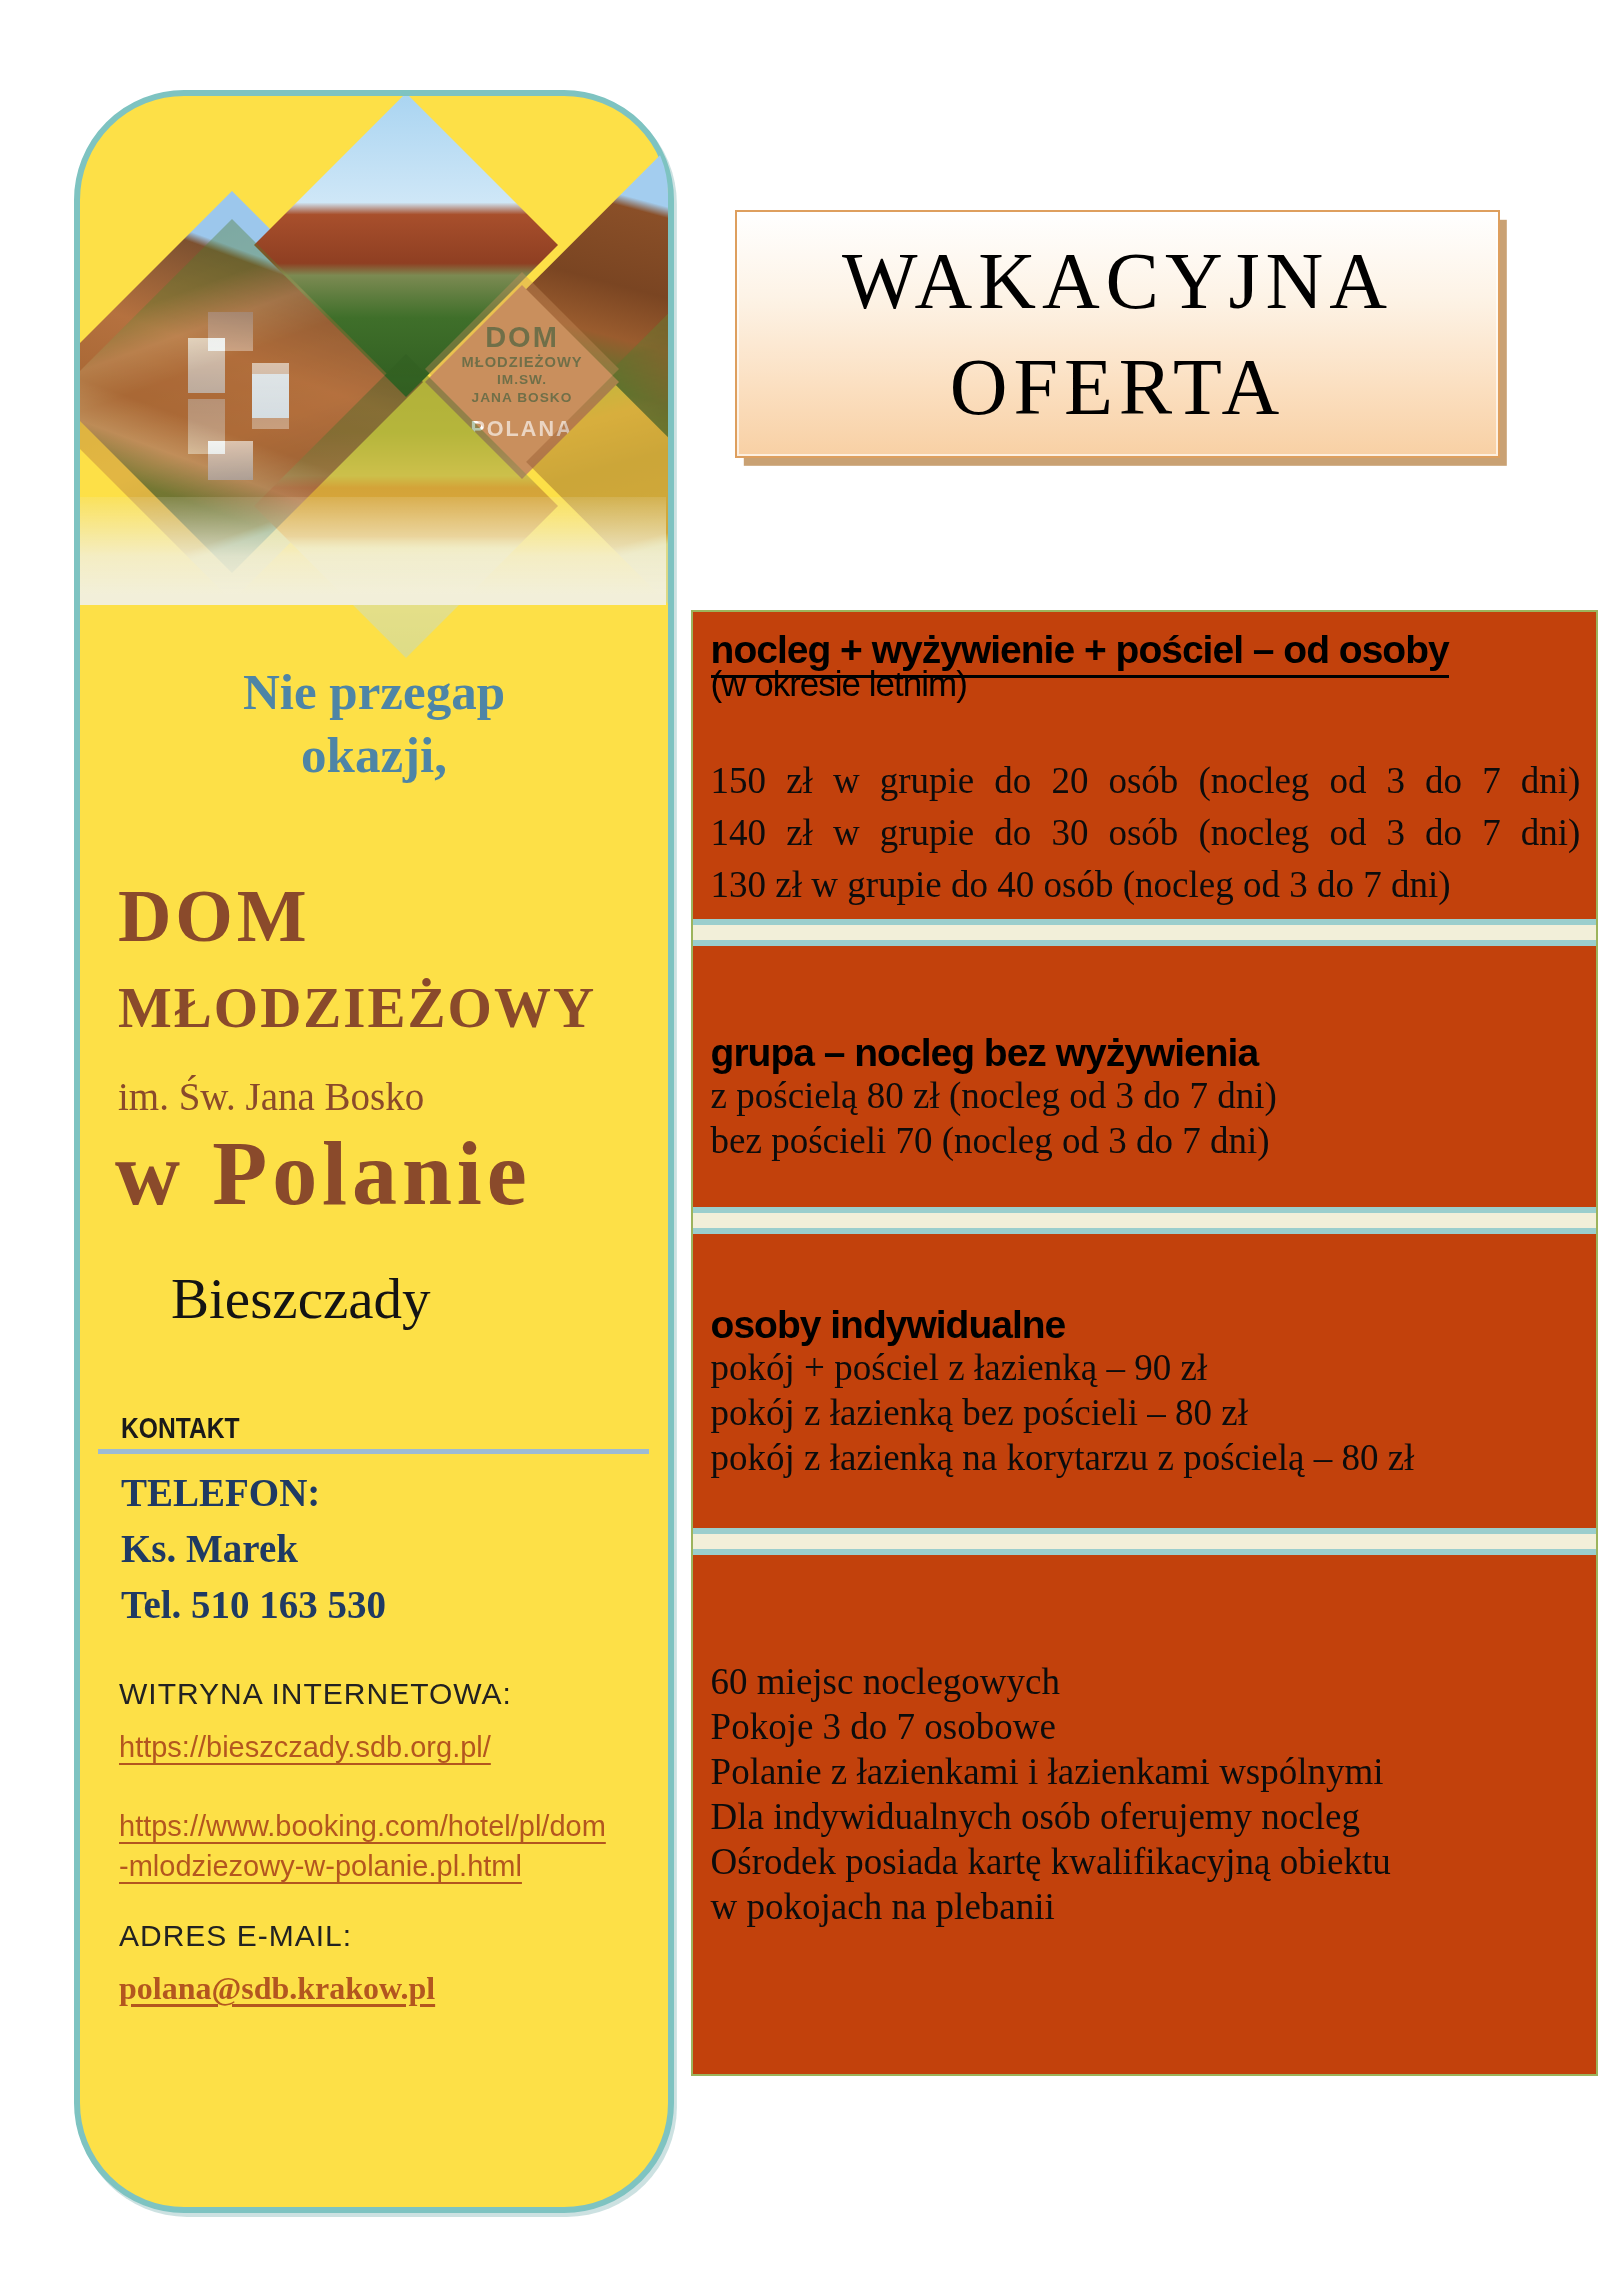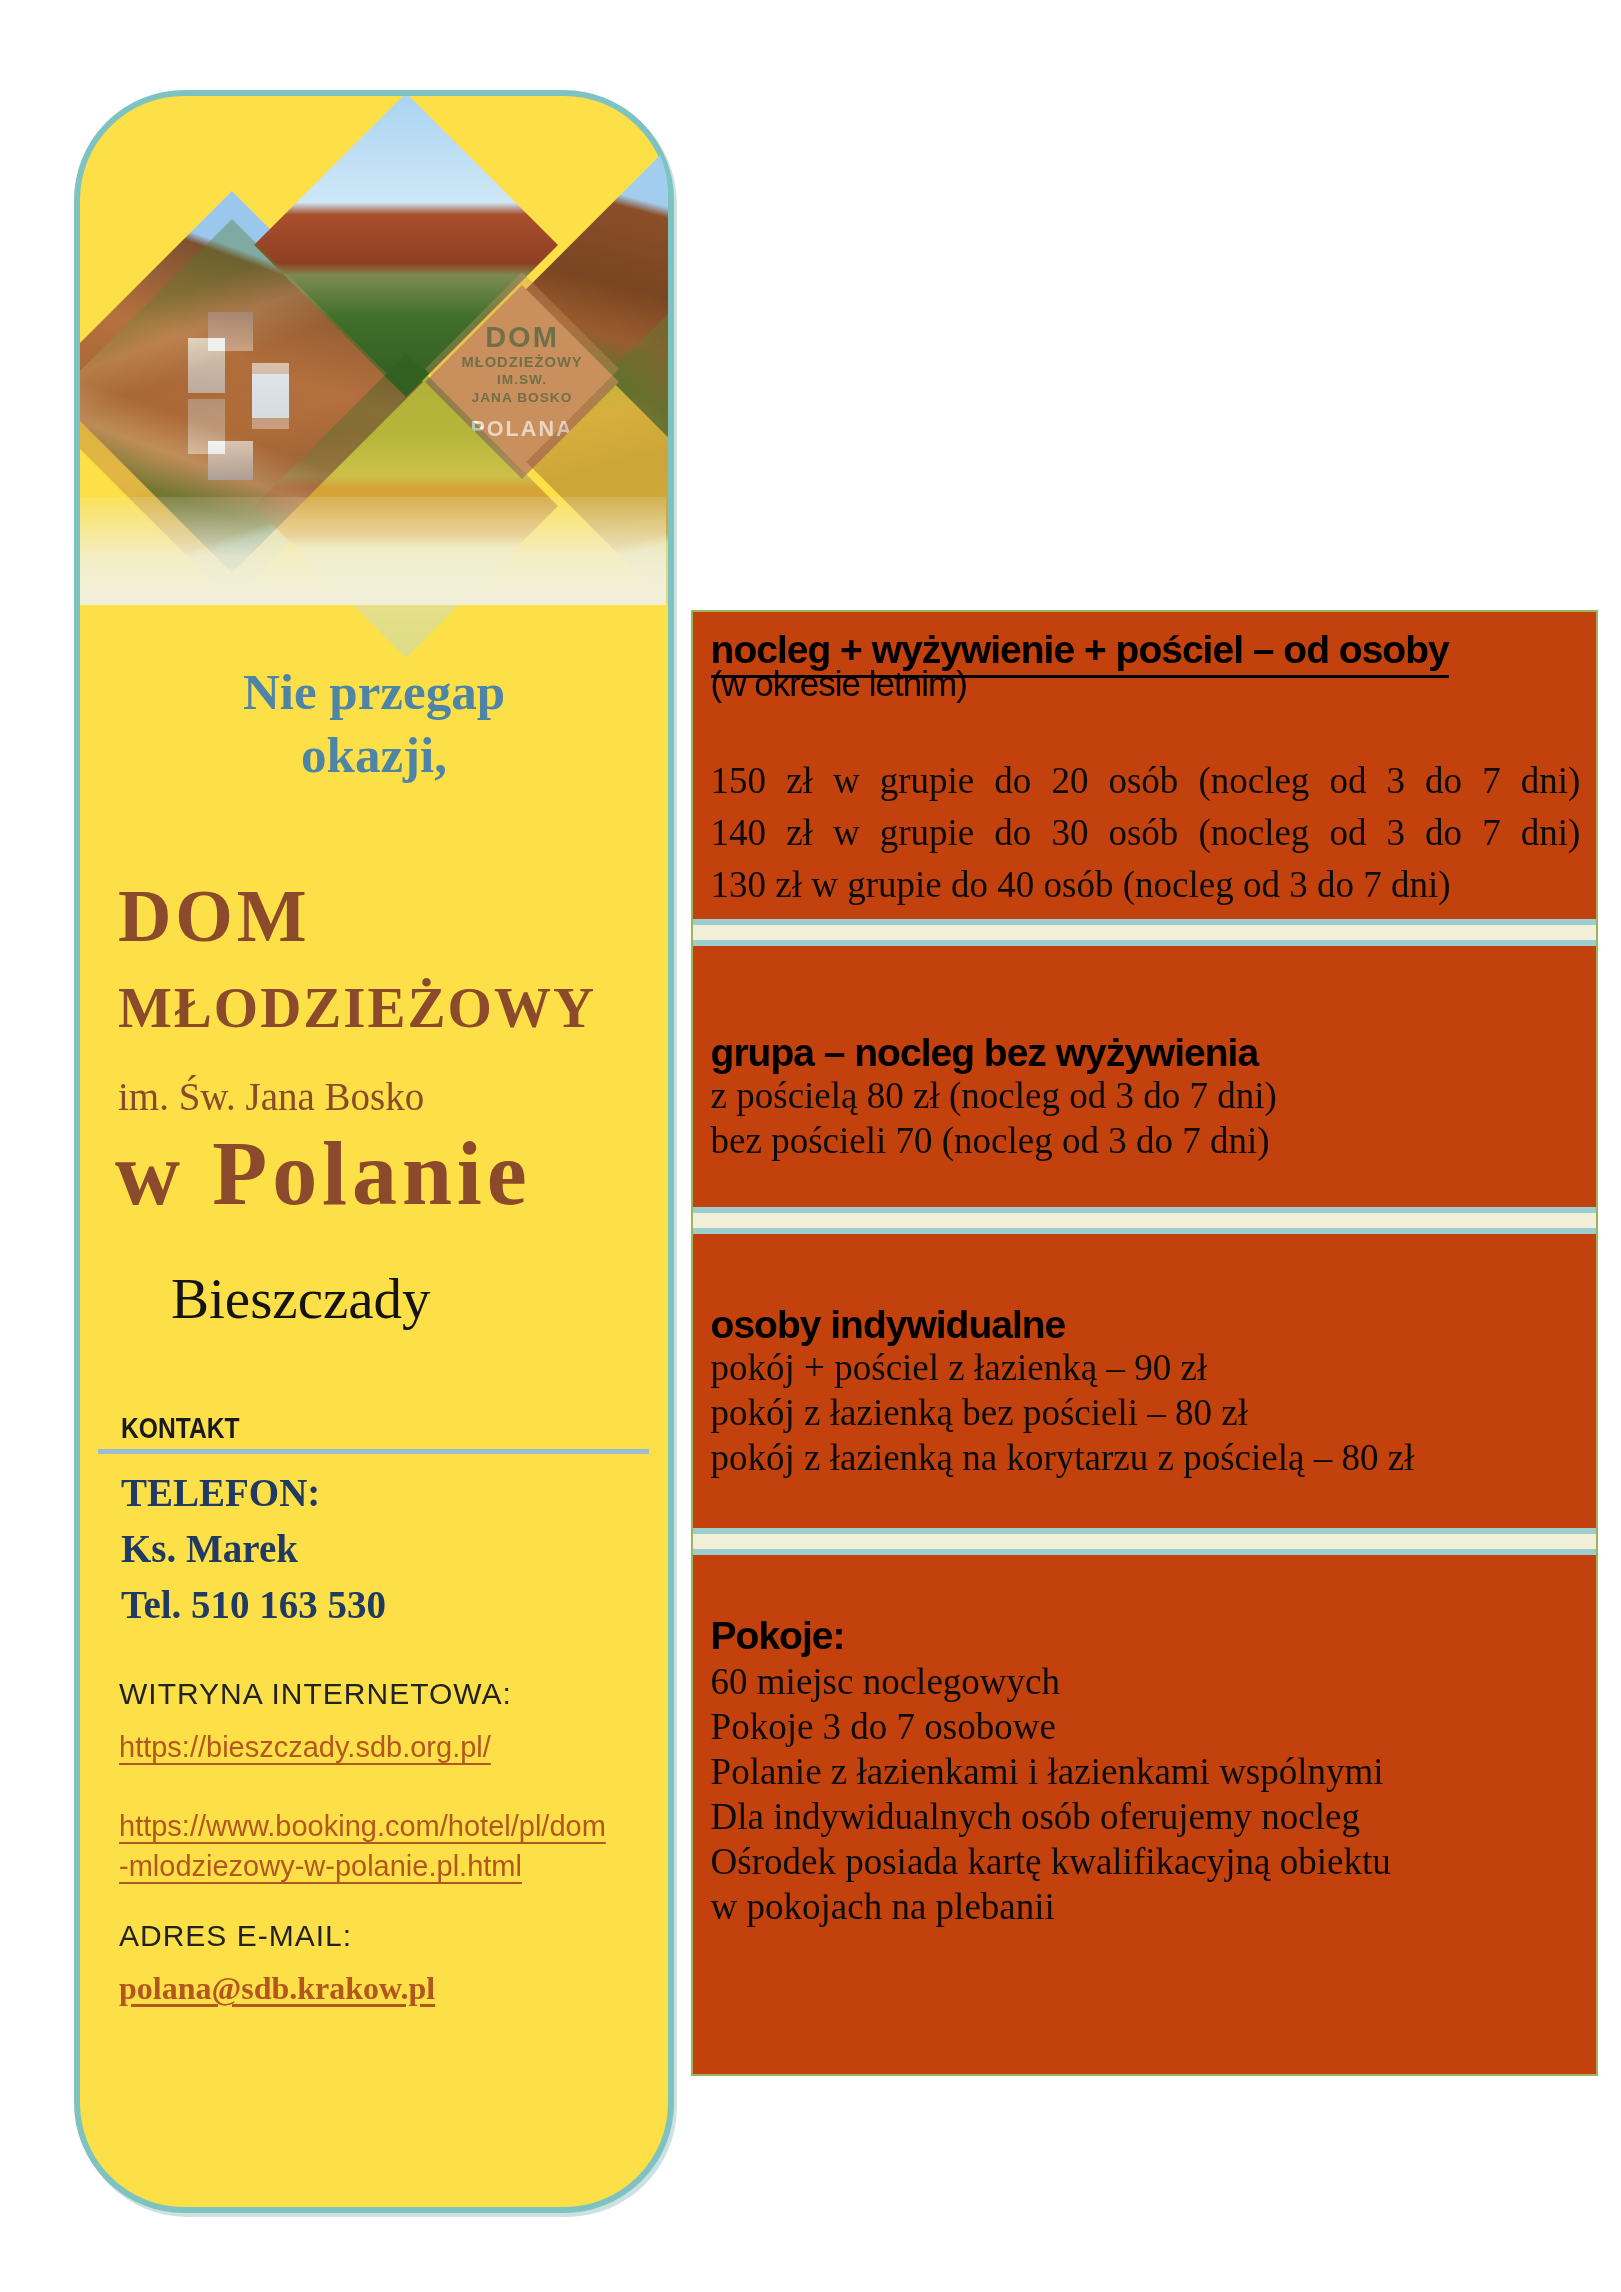--- a/index.html
+++ b/index.html
@@ -155,20 +155,24 @@
       </div>
 
       <div class="lbl mail-label">ADRES E-MAIL:</div>
       <div class="email">
         <a class="link">polana@sdb.krakow.pl</a>
       </div>
 
     </div>
   </div>
 
+  <div class="banner">
+    <div>WAKACYJNA</div>
+    <div>OFERTA</div>
+  </div>
 
   <div class="offerbox">
 
     <div class="sec-el s1-head h-sans">
       <span class="h-under">nocleg + wyżywienie + pościel – od osoby</span>
     </div>
     <div class="sec-el s1-sub sub-sans">(w okresie letnim)</div>
     <div class="sec-el s1-para serif-lines lh53">
       <div class="ln just">150 zł w grupie do 20 osób (nocleg od 3 do 7 dni)</div>
       <div class="ln just">140 zł w grupie do 30 osób (nocleg od 3 do 7 dni)</div>
@@ -187,21 +191,20 @@
 
     <div class="sec-el s3-head h-sans">osoby indywidualne</div>
     <div class="sec-el s3-lines serif-lines lh46">
       <div class="ln">pokój + pościel z łazienką – 90 zł</div>
       <div class="ln">pokój z łazienką bez pościeli – 80 zł</div>
       <div class="ln">pokój z łazienką na korytarzu z pościelą – 80 zł</div>
     </div>
 
     <div class="sep sep3"></div>
 
-    <div class="sec-el s4-head h-sans">Pokoje:</div>
     <div class="sec-el s4-lines serif-lines lh46">
       <div class="ln">60 miejsc noclegowych</div>
       <div class="ln">Pokoje 3 do 7 osobowe</div>
       <div class="ln">Polanie z łazienkami i łazienkami wspólnymi</div>
       <div class="ln">Dla indywidualnych osób oferujemy nocleg</div>
       <div class="ln">Ośrodek posiada kartę kwalifikacyjną obiektu</div>
       <div class="ln">w pokojach na plebanii</div>
     </div>
 
   </div>

